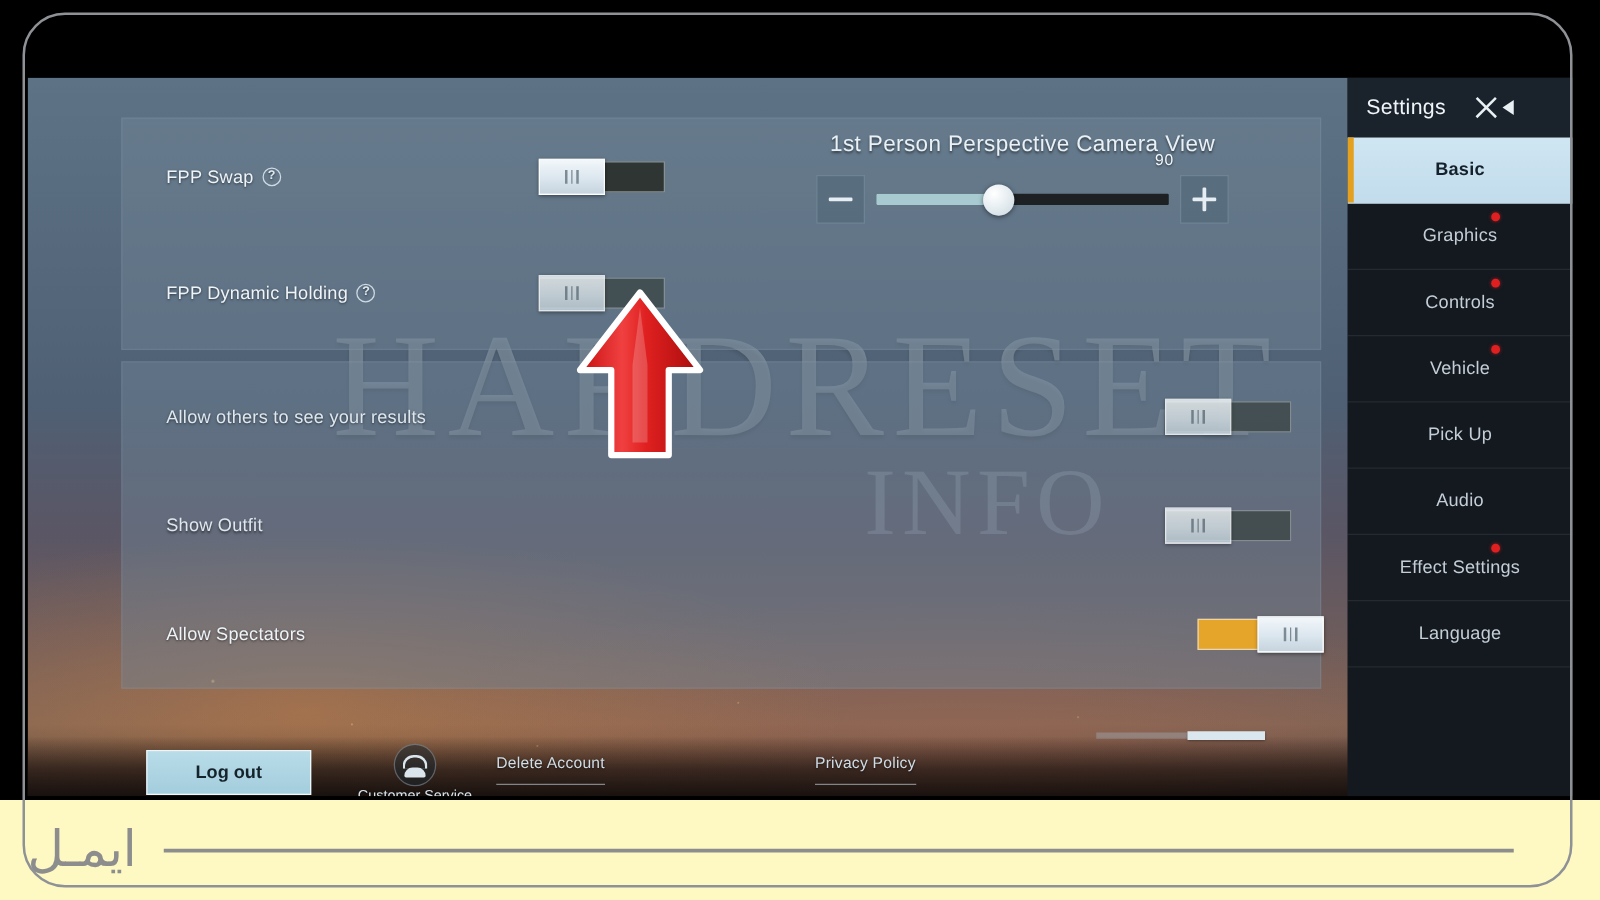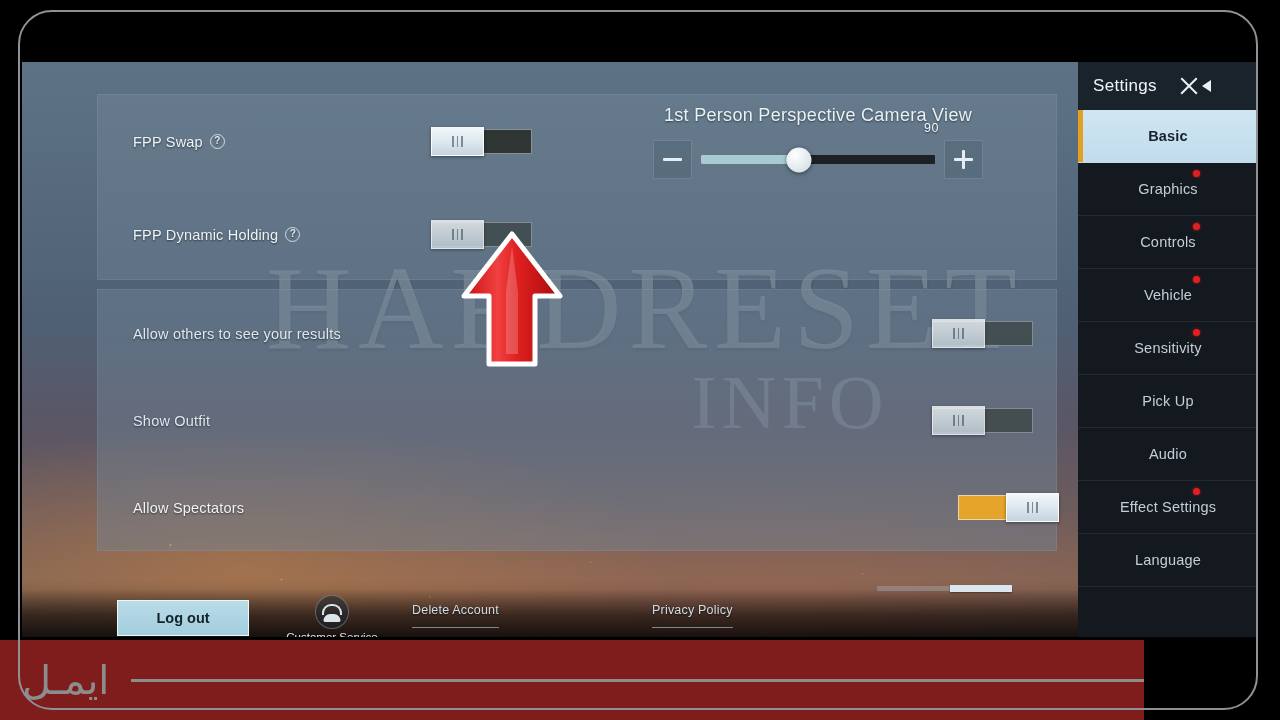--- a/index.html
+++ b/index.html
@@ -211,21 +211,21 @@
   #content-scroll-thumb{
     position:absolute; right:0; top:-1px; width:62px; height:7px;
     background:#dbe7ef; box-shadow:0 1px 2px rgba(0,0,0,.4);
   }
 
   
   #red-arrow{ position:absolute; left:437px; top:168px; width:106px; height:140px; z-index:40; }
 
   
   #caption{
-    position:absolute; left:0; bottom:0; width:1144px; height:80px; background:#7f1d1d; z-index:55;
+    position:absolute; left:0; bottom:0; width:1280px; height:80px; background:#fef9c3; z-index:55;
     display:flex; align-items:center;
   }
   #caption-text{
     color:#8d8d8d; font-size:40px; margin-left:22px; font-family:"DejaVu Sans", sans-serif;
     direction:rtl; letter-spacing:1px;
   }
   #caption-line{
     margin-left:22px; width:1080px; height:3px; background:#8d8d8d;
   }
   #topbar{ position:absolute; left:0; top:0; width:1280px; height:62px; background:#000; z-index:50; }
@@ -351,21 +351,21 @@
     <div id="content-scroll">
       <div id="content-scroll-thumb"></div>
     </div>
 
     <div id="bottombar">
       <div id="logout-btn">Log out</div>
       <div id="cs-block">
         <div id="cs-icon"></div>
         <div id="cs-label">Customer Service</div>
       </div>
-      <div class="footlink" style="left:315px;">Delete Account</div>
+      <div class="footlink" style="left:300px;">Delete Account</div>
       <div class="footlink" style="left:555px;">Privacy Policy</div>
     </div>
 
     <svg id="red-arrow" viewBox="0 0 106 140">
       <defs>
         <linearGradient id="argrad" x1="0" y1="0" x2="1" y2="0">
           <stop offset="0%" stop-color="#c81010"></stop>
           <stop offset="35%" stop-color="#f04040"></stop>
           <stop offset="55%" stop-color="#e02020"></stop>
           <stop offset="100%" stop-color="#a80c0c"></stop>
@@ -395,24 +395,20 @@
     </div>
     <div class="sb-item">
       <span class="sb-dot"></span>
       <span>Controls</span>
     </div>
     <div class="sb-item">
       <span class="sb-dot"></span>
       <span>Vehicle</span>
     </div>
     <div class="sb-item">
-      <span class="sb-dot"></span>
-      <span>Sensitivity</span>
-    </div>
-    <div class="sb-item">
       <span>Pick Up</span>
     </div>
     <div class="sb-item">
       <span>Audio</span>
     </div>
     <div class="sb-item">
       <span class="sb-dot"></span>
       <span>Effect Settings</span>
     </div>
     <div class="sb-item">

